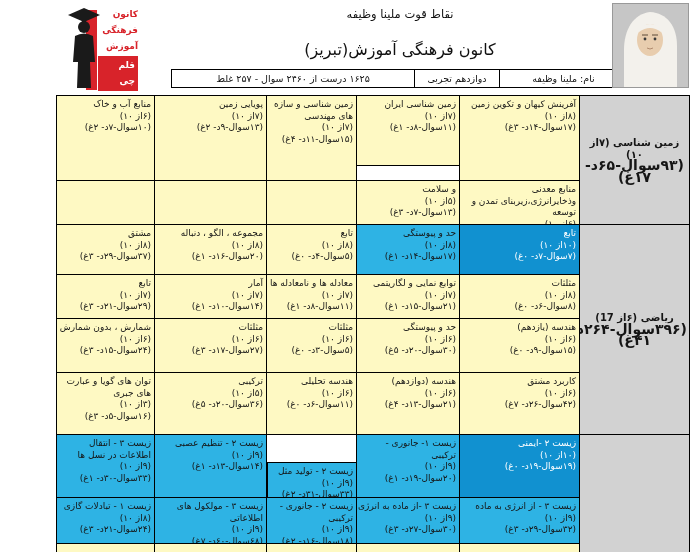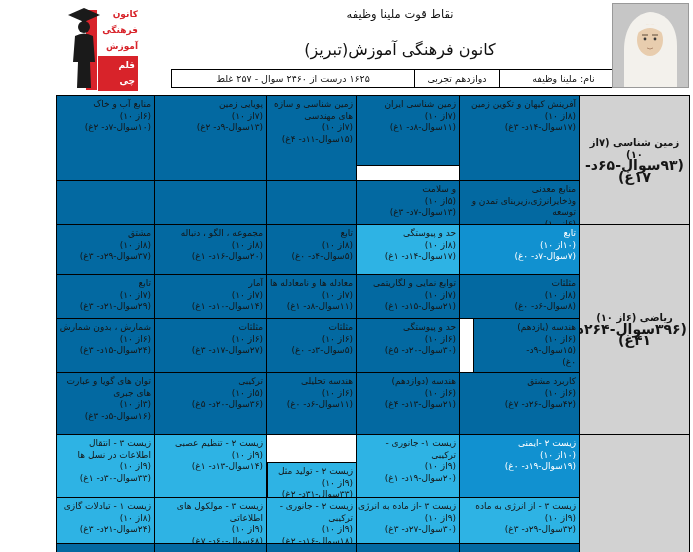--- a/index.html
+++ b/index.html
@@ -25,21 +25,21 @@
   .logo-bar{position:absolute;left:20px;top:6px;width:11px;height:80px;background:#d8232a;}
   .logo-figure{position:absolute;left:0;top:0;}
   .logo-texts{position:absolute;top:2px;right:0;width:40px;direction:rtl;text-align:right;
     color:#d8232a;font-weight:bold;font-size:9px;line-height:16px;}
   .logo-ghalamchi{display:inline-block;background:#d8232a;color:#fff;padding:1px 3px 2px 3px;
     font-size:9px;margin-top:2px;}
   
   .photo{position:absolute;right:4px;top:3px;width:77px;height:85px;border:1px solid #999;
     box-sizing:border-box;overflow:hidden;}
   
-  .cell{position:absolute;box-sizing:border-box;border:1px solid #000;background:#0369a1;
+  .cell{position:absolute;box-sizing:border-box;border:1px solid #000;background:#fef9c3;
     direction:rtl;overflow:hidden;font-size:9px;line-height:11.5px;color:#151515;
     padding:3px 3px 0 1px;text-align:right;}
   .cat{background:#d2d2d2;display:flex;flex-direction:column;justify-content:center;
     text-align:center;padding:0 2px;font-weight:bold;}
   .cat-label{font-size:10px;}
   .cat-stats{font-size:14px;}
   .hl-light{background:#2eb3e4;}
   .hl-dark{background:#1191d0;color:#fff;}
   .tt{min-height:11px;}
 </style>
@@ -121,21 +121,21 @@
     </div>
     <div class="cell topic" style="right: 233px; top: 180px; width: 104px; height: 45px;">
       <div class="tt">و سلامت</div>
       <div class="ts">(۵از ۱۰)</div>
       <div class="tq">(۱۳سوال-۷د- ۳غ)</div>
     </div>
     <div class="cell topic" style="right: 336px; top: 180px; width: 91px; height: 45px;"></div>
     <div class="cell topic" style="right: 426px; top: 180px; width: 113px; height: 45px;"></div>
     <div class="cell topic" style="right: 538px; top: 180px; width: 99px; height: 45px;"></div>
     <div class="cell cat" style="right: 3px; top: 224px; width: 111px; height: 211px;">
-      <div class="cat-label">ریاضی (۶از ۱۰)</div>
+      <div class="cat-label">ریاضی (۶از 17)</div>
       <div class="cat-stats">(۳۹۶سوال-۲۶۴د- ۴۱غ)</div>
     </div>
     <div class="cell topic hl-dark" style="right: 113px; top: 224px; width: 121px; height: 51px;">
       <div class="tt">تابع</div>
       <div class="ts">(۱۰از ۱۰)</div>
       <div class="tq">(۷سوال-۷د- ۰غ)</div>
     </div>
     <div class="cell topic hl-light" style="right: 233px; top: 224px; width: 104px; height: 51px;">
       <div class="tt">حد و پیوستگی</div>
       <div class="ts">(۸از ۱۰)</div>
@@ -174,21 +174,21 @@
     <div class="cell topic" style="right: 426px; top: 274px; width: 113px; height: 45px;">
       <div class="tt">آمار</div>
       <div class="ts">(۷از ۱۰)</div>
       <div class="tq">(۱۴سوال-۱۰د- ۱غ)</div>
     </div>
     <div class="cell topic" style="right: 538px; top: 274px; width: 99px; height: 45px;">
       <div class="tt">تابع</div>
       <div class="ts">(۷از ۱۰)</div>
       <div class="tq">(۲۹سوال-۲۱د- ۳غ)</div>
     </div>
-    <div class="cell topic" style="right: 113px; top: 318px; width: 107px; height: 55px; padding-left: 36px;">
+    <div class="cell topic" style="right: 113px; top: 318px; width: 121px; height: 55px; padding-left: 36px;">
       <div class="tt">هندسه (یازدهم)</div>
       <div class="ts">(۶از ۱۰)</div>
       <div class="tq">(۱۵سوال-۹د- ۰غ)</div>
     </div>
     <div class="cell topic" style="right: 233px; top: 318px; width: 104px; height: 55px;">
       <div class="tt">حد و پیوستگی</div>
       <div class="ts">(۶از ۱۰)</div>
       <div class="tq">(۳۰سوال-۲۰د- ۵غ)</div>
     </div>
     <div class="cell topic" style="right: 336px; top: 318px; width: 91px; height: 55px;">

